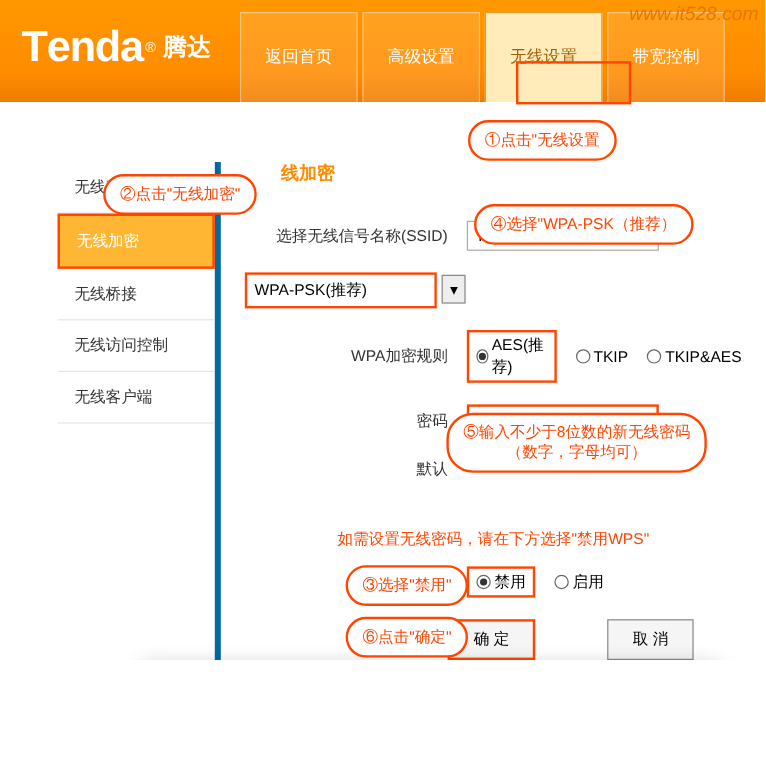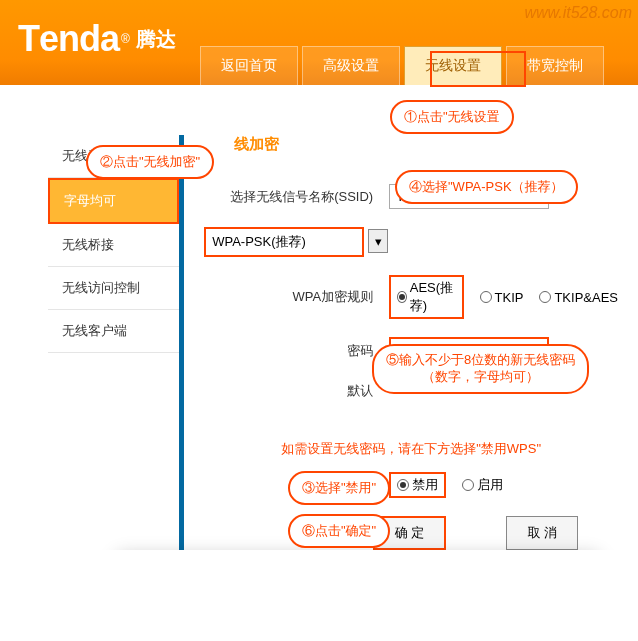--- a/index.html
+++ b/index.html
@@ -8,21 +8,21 @@
     .watermark { position: absolute; right: 6px; top: 4px; color: #e67800; font-size: 16px; font-style: italic; z-index: 100; }
     
     .header { background: linear-gradient(180deg, #ff9800 0%, #ff8c00 70%, #f07c00 100%); height: 85px; position: relative; }
     .logo { display: flex; align-items: center; padding: 18px 17px 0 18px; color: #fff; }
     .logo-text { font-size: 36px; font-weight: 600; letter-spacing: -1px; }
     .logo-text .bold { font-weight: 900; }
     .logo-reg { font-size: 12px; vertical-align: top; margin-left: 2px; }
     .logo-cn { font-size: 20px; margin-left: 6px; font-weight: 600; }
     
     .main-tabs { position: absolute; bottom: 0; left: 200px; display: flex; gap: 4px; }
-    .main-tab { padding: 10px 20px; color: #fff; cursor: pointer; font-size: 14px; }
+    .main-tab { padding: 28px 20px; color: #fff; cursor: pointer; font-size: 14px; }
     .main-tab.active { background: #ffecba; color: #a16207; border: 1px solid #e0a030; border-bottom: none; }
     .main-tab:not(.active) { border: 1px solid rgba(255,255,255,0.4); border-bottom: none; background: rgba(255,255,255,0.12); }
     
     .annotation { position: absolute; background: #fff; border: 2px solid #ff4500; border-radius: 22px; padding: 6px 12px; color: #ff4500; font-size: 13px; z-index: 50; white-space: nowrap; }
     .annotation.center { text-align: center; line-height: 1.3; }
     
     .content-area { display: flex; padding: 50px 0 0 0; position: relative; }
     
     .sidebar { width: 184px; border-right: 5px solid #0369a1; margin-left: 48px; }
     .side-item { padding: 12px 14px; border-bottom: 1px solid #e5e5e5; color: #333; cursor: pointer; position: relative; }
@@ -87,21 +87,21 @@
 <div class="annotation center" style="left:372px;top:344px;">
   <span>⑤输入不少于8位数的新无线密码</span><br>
   <span>（数字，字母均可）</span>
 </div>
 <div class="annotation" style="left:288px;top:471px;">③选择"禁用"</div>
 <div class="annotation" style="left:288px;top:514px;">⑥点击"确定"</div>
 
 <div class="content-area">
   <div class="sidebar">
     <div class="side-item">无线基本设置</div>
-    <div class="side-item active">字母均可</div>
+    <div class="side-item active">无线加密</div>
     <div class="side-item">无线桥接</div>
     <div class="side-item">无线访问控制</div>
     <div class="side-item">无线客户端</div>
   </div>
 
   <div class="main-panel">
     <div class="panel-title">线加密</div>
 
     <div class="form-row">
       <div class="form-label">选择无线信号名称(SSID)</div>

